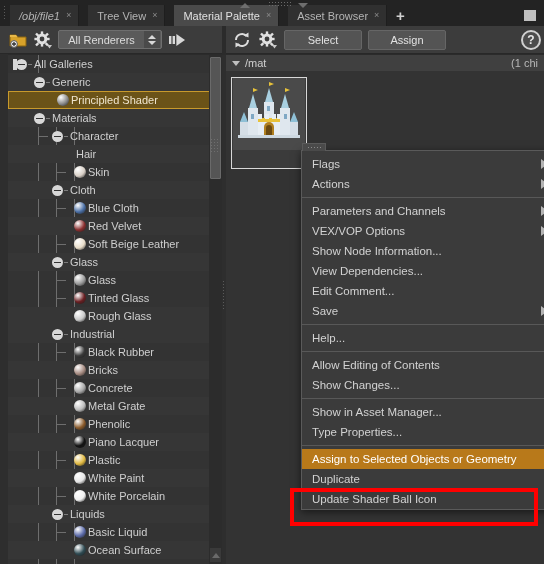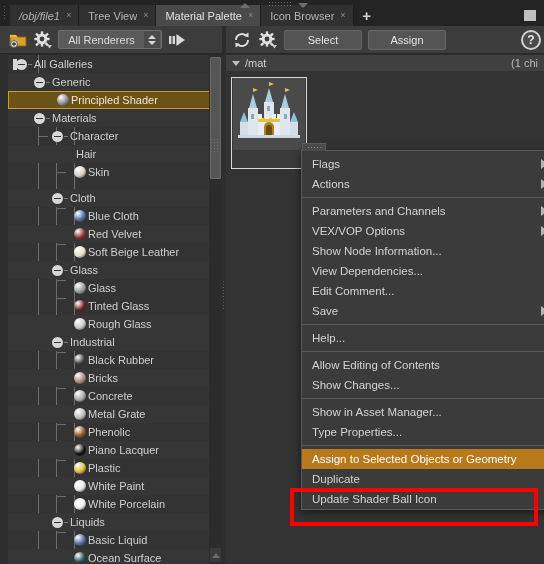--- a/index.html
+++ b/index.html
@@ -232,35 +232,35 @@
     border: 4px solid #ff0000; pointer-events: none; z-index: 50;
   }
 </style>
 </head>
 <body>
 
 <div id="app">
 
   <div class="tabbar">
     <div class="tabbar-grip"></div>
-    <div id="tabs-host" style="display:flex;align-items:flex-start;">
+    <div id="tabs-host" style="display:flex;align-items:flex-start;gap:9px;">
         <div class="tab italic">
           <span>/obj/file1</span>
           <span class="tabx">×</span>
         </div>
         <div class="tab">
           <span>Tree View</span>
           <span class="tabx">×</span>
         </div>
         <div class="tab active">
           <span>Material Palette</span>
           <span class="tabx">×</span>
         </div>
         <div class="tab">
-          <span>Icon Browser</span>
+          <span>Asset Browser</span>
           <span class="tabx">×</span>
         </div>
       </div>
     <div class="tab-add">+</div>
     <div class="tabbar-filler"></div>
     <div class="tabbar-sq"></div>
     <div class="tabtop-dots"></div>
     <div class="tabtop-tri tri-up"></div>
     <div class="tabtop-tri tri-down"></div>
   </div>
@@ -401,21 +401,21 @@
         </div>
         <div class="row alt" style="padding-left: 62px;">
           <div style="width: 4px; flex: 0 0 auto;"></div>
           <span class="lbl">Hair</span>
         </div>
         <div class="row" style="padding-left: 62px;">
           <div style="width: 4px; flex: 0 0 auto;"></div>
           <div class="sphere" style="background: radial-gradient(circle at 33% 28%, rgb(255, 255, 255) 0%, rgb(216, 207, 198) 55%, rgb(26, 26, 26) 100%);"></div>
           <span class="lbl">Skin</span>
         </div>
-        <div class="row alt" style="padding-left: 44px; margin-top: 8px;">
+        <div class="row alt" style="padding-left: 44px;">
           <div class="toggle"></div>
           <div class="tdash"></div>
           <span class="lbl">Cloth</span>
         </div>
         <div class="row" style="padding-left: 62px;">
           <div style="width: 4px; flex: 0 0 auto;"></div>
           <div class="sphere" style="background: radial-gradient(circle at 33% 28%, rgb(255, 255, 255) 0%, rgb(74, 111, 165) 55%, rgb(26, 26, 26) 100%);"></div>
           <span class="lbl">Blue Cloth</span>
         </div>
         <div class="row alt" style="padding-left: 62px;">

